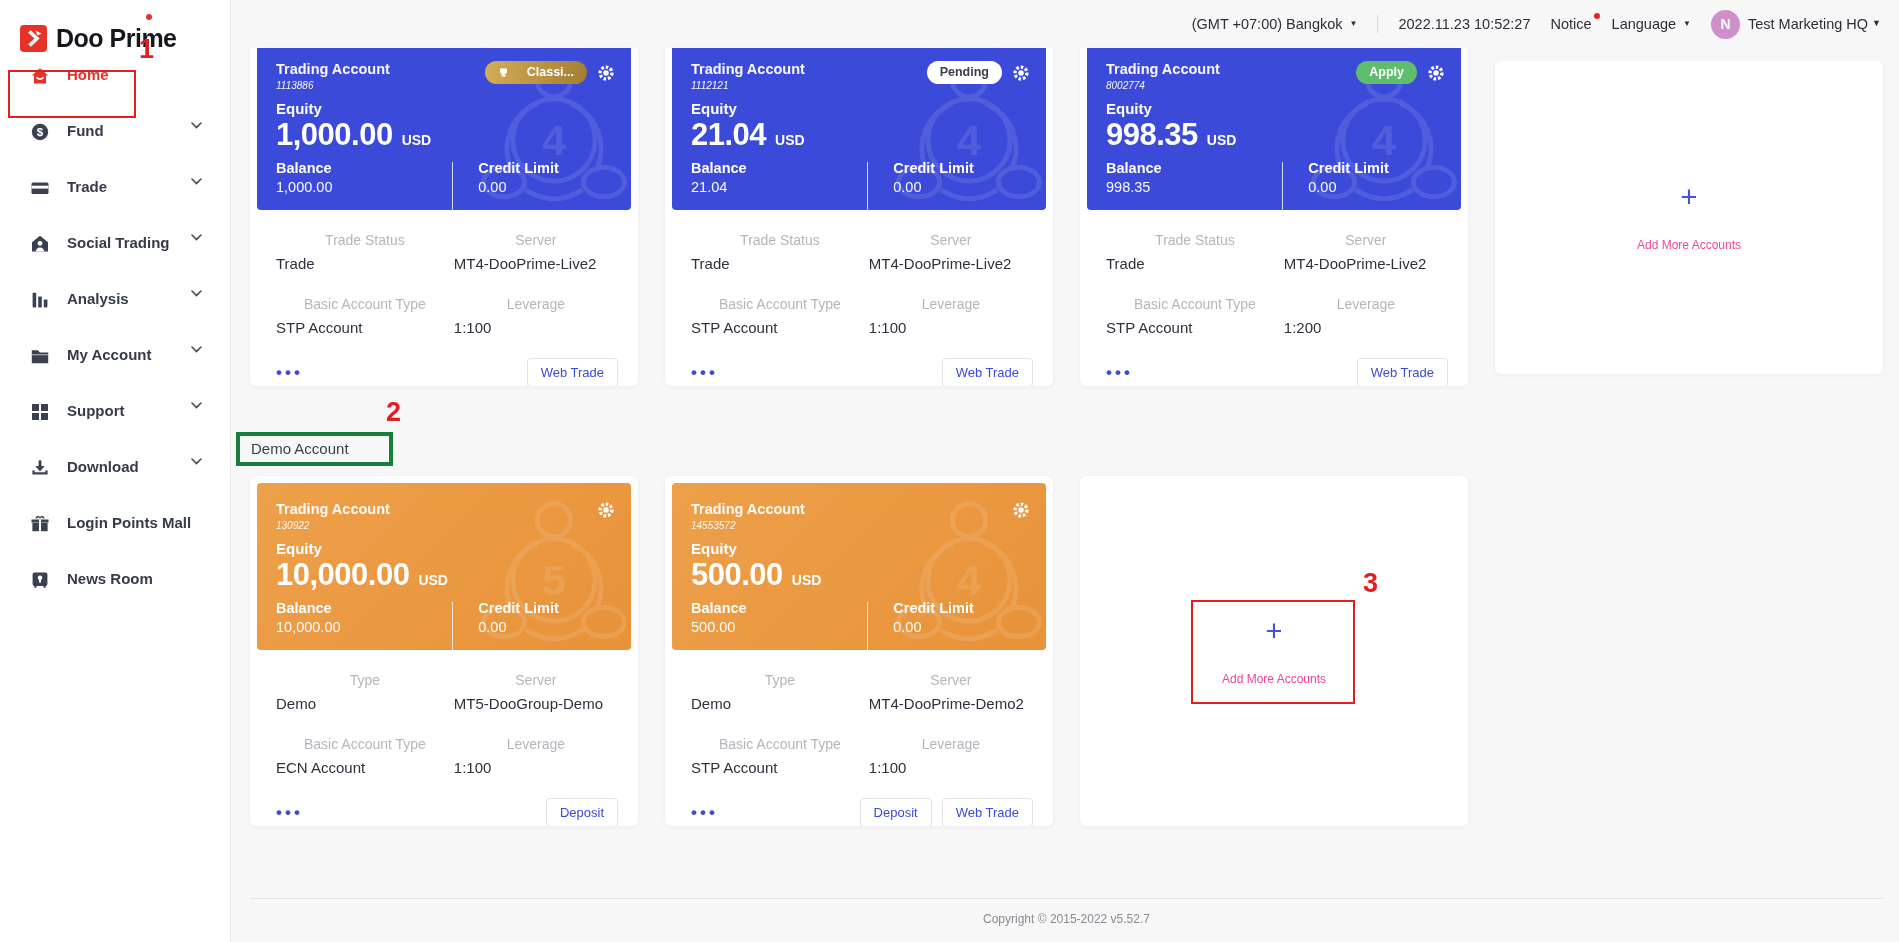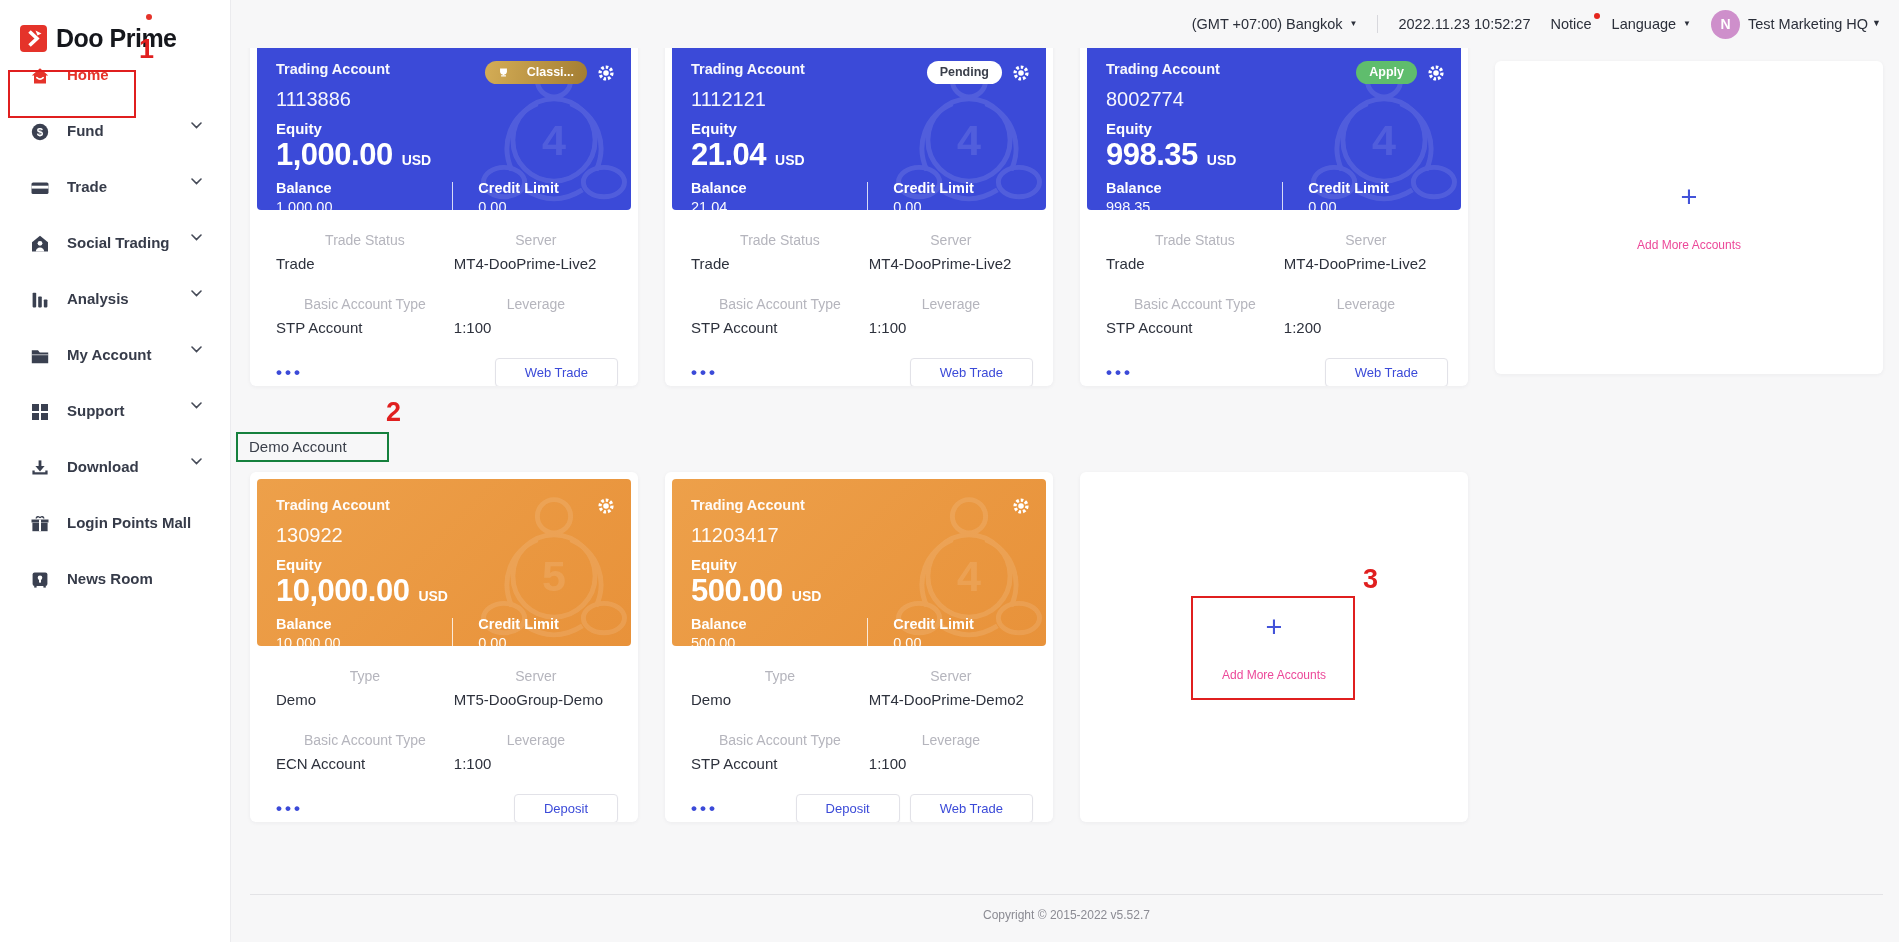--- a/index.html
+++ b/index.html
@@ -45,21 +45,21 @@
 
   
   .card { background:#fff; border-radius:6px; box-shadow:0 1px 4px rgba(40,40,60,.05);
     padding:7px 7px 0; height:350px; overflow:hidden; }
   .card-header { border-radius:4px; position:relative; overflow:hidden; color:#fff;
     padding:18px 16px 14px 19px; height:167px; }
   .header--blue { background:#3b4ad8; }
   .header--orange { background:linear-gradient(135deg,#eda04a,#e8923a); }
   .header-top { display:flex; justify-content:space-between; align-items:flex-start; position:relative; z-index:2; }
   .acct-label { font-size:14.5px; font-weight:700; opacity:.96; }
-  .acct-number { font-size:20px; margin-top:11px; opacity:.95; }
+  .acct-number { font-size:10px; margin-top:3px; opacity:.95;font-style:italic; }
   .header-right { display:flex; align-items:center; gap:10px; }
   .badge { display:inline-flex; align-items:center; gap:5px; padding:4px 13px; border-radius:999px;
     font-size:12.5px; font-weight:700; color:#fff; line-height:1.2; }
   .badge--classic { background:linear-gradient(100deg,#d4ad56,#a37d33);gap:18px; }
   .badge--pending { background:#fff; color:#3a3f4a; }
   .badge--apply { background:#5fbd6d; }
   .gear-btn { background:none; border:none; cursor:pointer; display:flex; padding:0; }
   .equity-label { font-size:15px; font-weight:700; margin-top:9px; position:relative; z-index:2; }
   .equity-row { display:flex; align-items:baseline; gap:9px; position:relative; z-index:2; }
   .equity-value { font-size:31px; font-weight:800; letter-spacing:-.5px; }
@@ -74,35 +74,35 @@
   .watermark { position:absolute; right:-16px; top:4px; z-index:1; opacity:.11; }
 
   .card-body { padding:22px 13px 0 19px; }
   .info-grid { display:grid; grid-template-columns:52% 48%; row-gap:24px; }
   .info-label { font-size:14px; color:#b5b5bd;text-align:center; }
   .info-value { font-size:15px; color:#2d313c; margin-top:7px; }
   .card-actions { display:flex; justify-content:space-between; align-items:center; margin-top:22px; padding-bottom:8px; }
   .dots { color:#3b4ad8; font-size:17px; font-weight:700; letter-spacing:3px; cursor:pointer; line-height:1; }
   .btn-group { display:flex; gap:10px; }
   .card-btn { background:#fff; border:1px solid #e2e2e8; border-radius:4px; color:#3b4ad8;
-    font-size:13px; padding:6px 29px; cursor:pointer; font-family:inherit; box-shadow:0 1px 2px rgba(0,0,0,.04); }
+    font-size:13px; padding:6px 13px; cursor:pointer; font-family:inherit; box-shadow:0 1px 2px rgba(0,0,0,.04); }
 
   
   .add-card { background:#fff; border-radius:6px; box-shadow:0 1px 4px rgba(40,40,60,.05);
     display:flex; flex-direction:column; align-items:center; justify-content:center; cursor:pointer; position:relative; }
   .row--live .add-card { height:313px; margin-top:25px; }
   .row--demo .add-card { height:350px; }
   .plus { font-size:29px; font-weight:400; color:#4353d9; line-height:1; }
   .add-label { font-size:12px; color:#ec4899; margin-top:26px; }
   .ac-box3 { left:111px; top:124px; width:164px; height:104px; }
   .ac-digit3 { left:283px; top:94px; }
 
   
   .demo-label-wrap { position:relative; margin-top:46px; margin-left:-14px; display:inline-block; }
-  .demo-label-box { display:inline-block; border:2px solid #15803d; padding:4px 40px 5px 11px;
+  .demo-label-box { display:inline-block; border:4px solid #15803d; padding:4px 40px 5px 11px;
     font-size:15px; color:#3a3f4a; background:transparent; }
   .demo-digit2 { left:150px; top:-33px; }
 
   
   .footer { margin-top:72px; border-top:1px solid #e3e3e6; padding-top:13px; text-align:center; }
   .copyright { font-size:12px; color:#8b8b93; }
 </style>
 </head>
 <body>
 
@@ -595,21 +595,21 @@
                   <button class="card-btn">Deposit</button>
                 </div>
       </div>
     </div>
   </div>
           <div class="card">
     <div class="card-header header--orange">
       <div class="header-top">
         <div>
           <div class="acct-label">Trading Account</div>
-          <div class="acct-number">11203417</div>
+          <div class="acct-number">14553572</div>
         </div>
         <div class="header-right">
 
           <button class="gear-btn">
             <svg width="18" height="18" viewBox="0 0 20 20">
                       <circle cx="10" cy="10" r="6.6" fill="none" stroke="#fff" stroke-width="3.6" stroke-dasharray="2.9 2.1"></circle>
                       <circle cx="10" cy="10" r="3.1" fill="#fff"></circle>
                     </svg>
           </button>
         </div>

